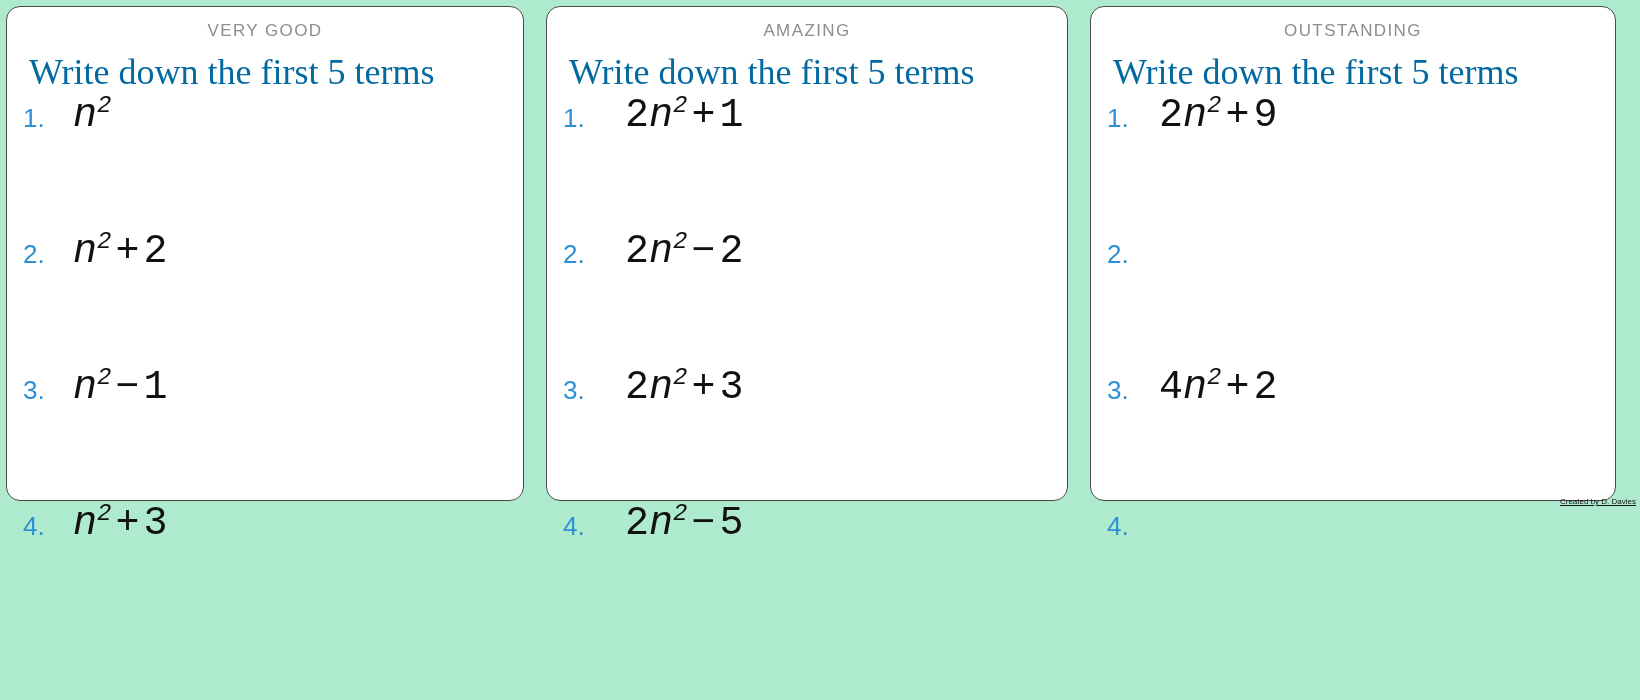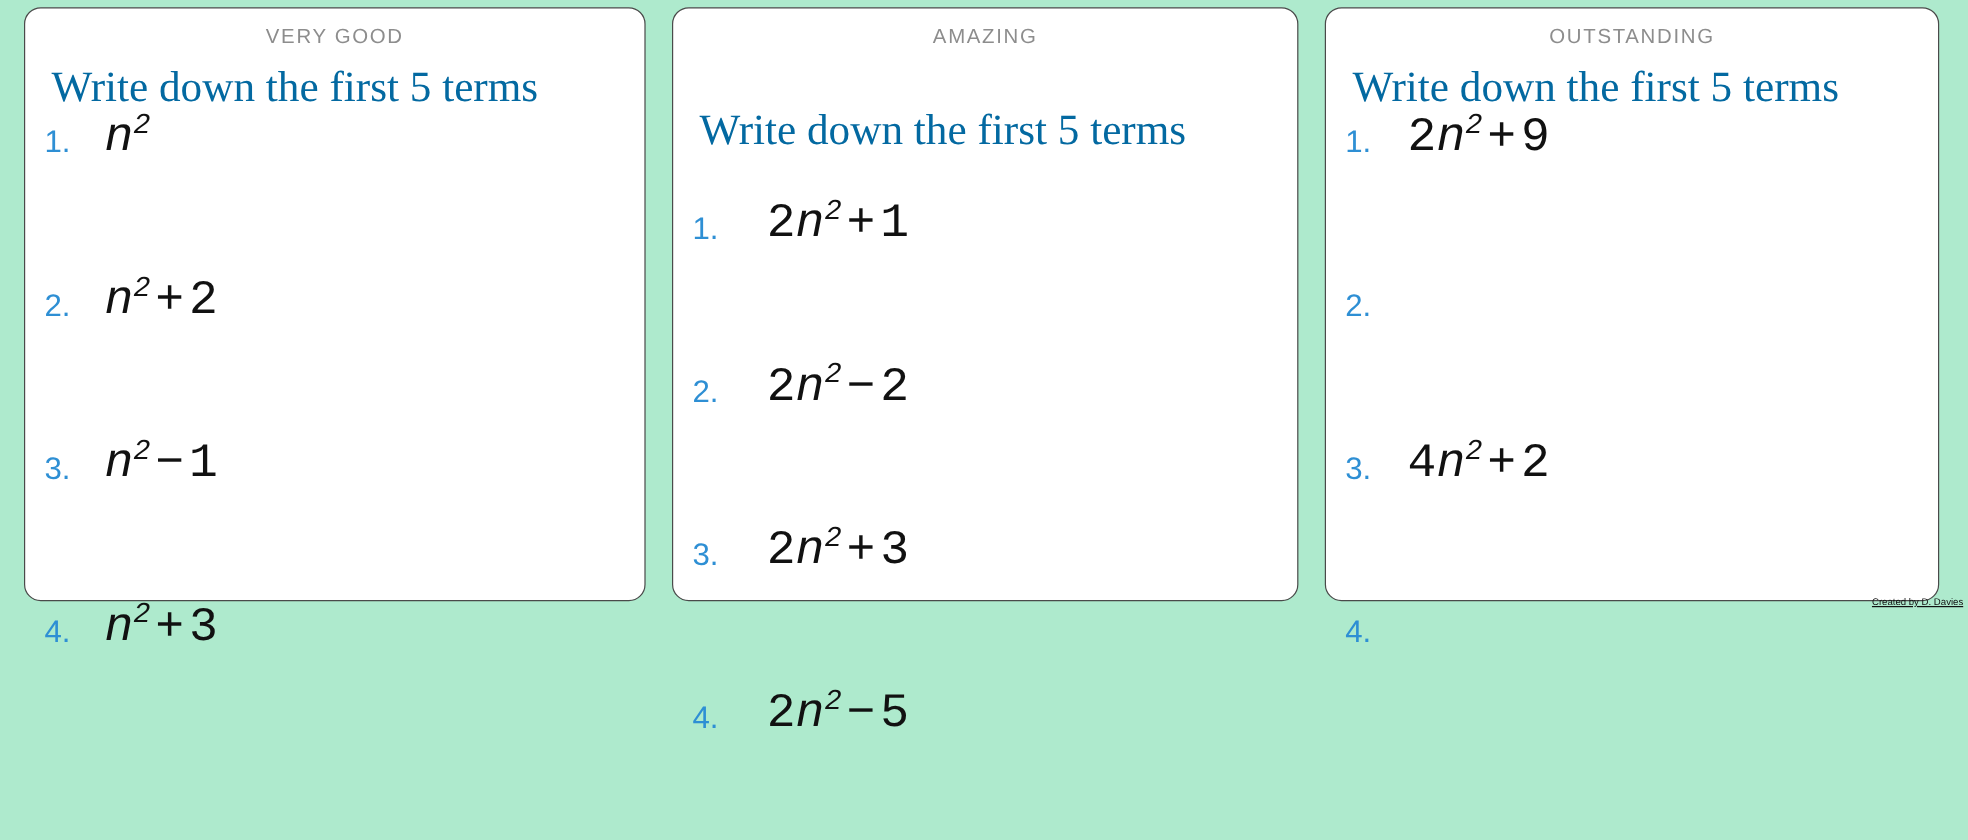--- a/index.html
+++ b/index.html
@@ -13,35 +13,35 @@
     font-family: "Liberation Sans", sans-serif;
     overflow: hidden;
   }
   #board {
     position: relative;
     width: 1640px;
     height: 507px;
     box-sizing: border-box;
     display: flex;
     gap: 22px;
-    padding: 6px 8px 6px 20px;
+    padding: 6px 8px 6px 6px;
     align-items: stretch;
   }
   .card {
     position: relative;
     background: #ffffff;
     border: 1px solid #4a4a4a;
     border-radius: 14px;
     box-sizing: border-box;
     padding: 10px 16px 14px 16px;
     display: flex;
     flex-direction: column;
   }
   .card.col1 { flex: 0 0 518px; }
-  .card.col2 { flex: 0 0 522px; gap: 36px; }
+  .card.col2 { flex: 0 0 522px; }
   .card.col3 { flex: 1 1 auto; margin-right: 16px; }
 
   .card-banner {
     text-align: center;
     color: #8d8d8d;
     font-size: 17px;
     letter-spacing: 1.4px;
     font-family: "Liberation Sans", sans-serif;
     margin-top: 4px;
     margin-bottom: 4px;

